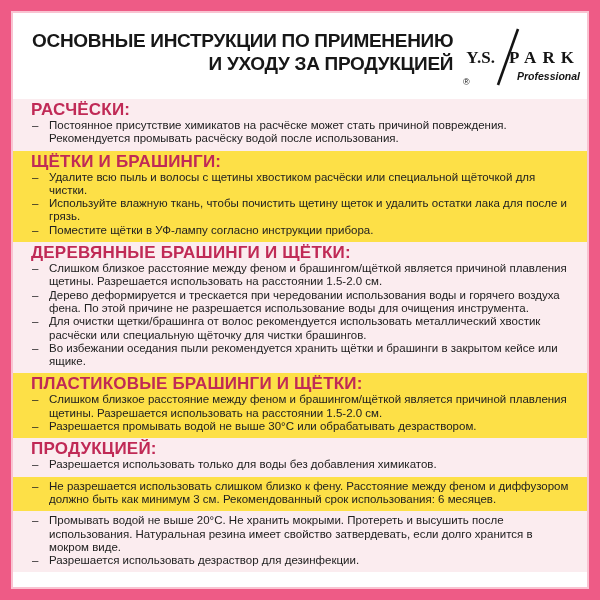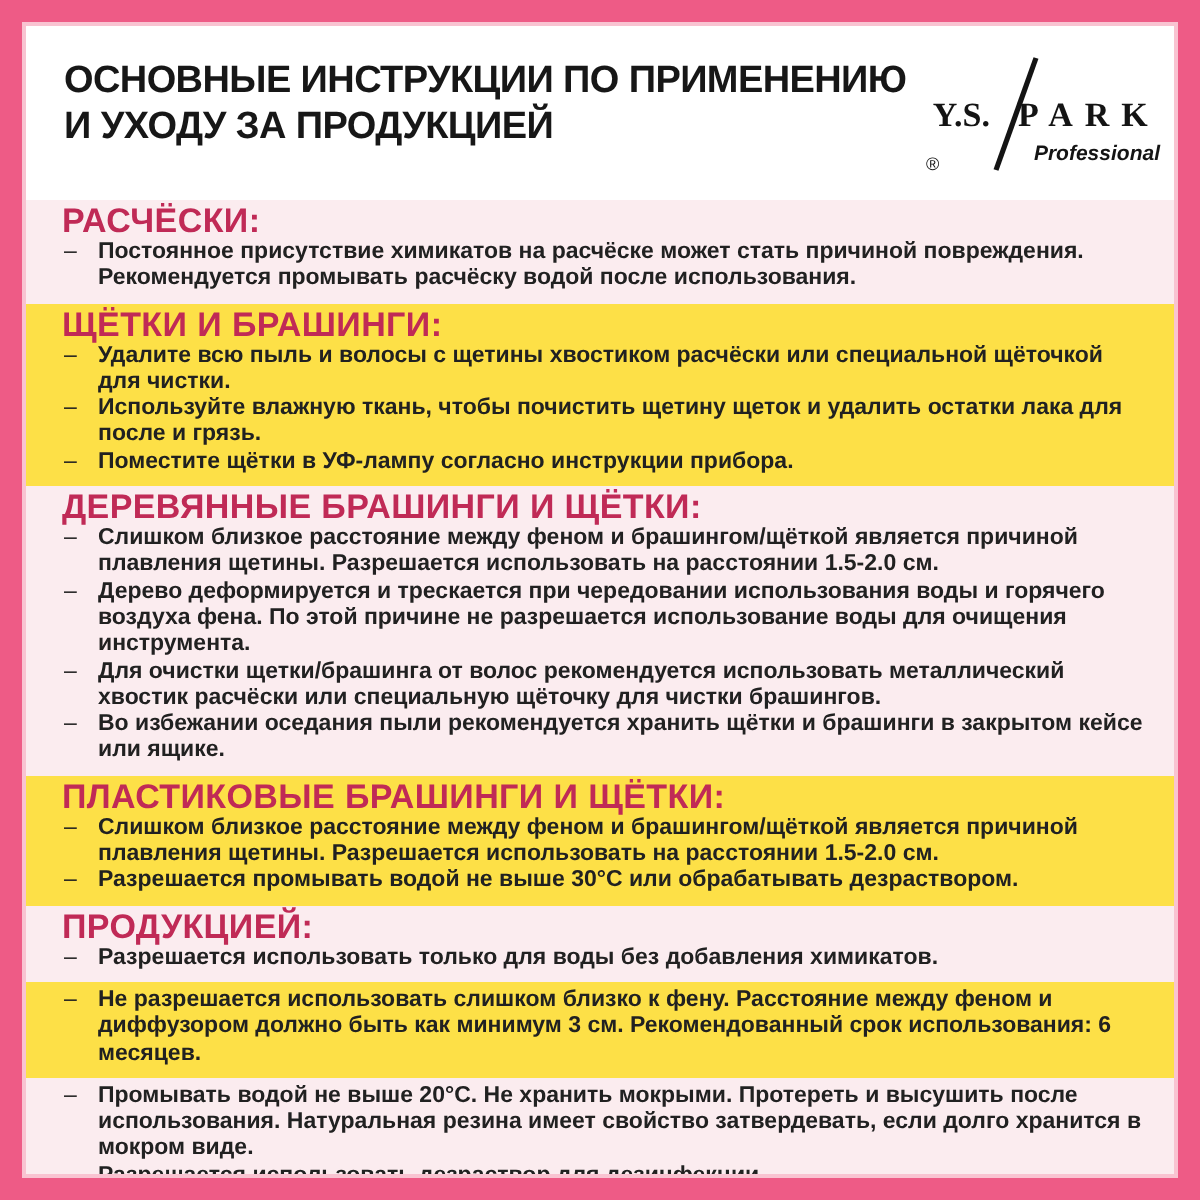--- a/index.html
+++ b/index.html
@@ -2,38 +2,38 @@
 <html><head>
 <meta charset="utf-8">
 <style>
   html,body{margin:0;padding:0;width:600px;height:600px;overflow:hidden;
             font-family:"Liberation Sans",sans-serif;}
   .frame{box-sizing:border-box;width:600px;height:600px;
          border:11px solid #ee5b86;background:#fff;}
   .inner{box-sizing:border-box;width:100%;height:100%;
          border:2px solid #f9c3d1;overflow:hidden;background:#fff;}
   .header{display:flex;justify-content:space-between;align-items:flex-start;
-          background:#fff;padding:13px 10px 7px 19px;}
+          background:#fff;padding:13px 10px 7px 19px;text-align:right;}
   .title{color:#171717;font-weight:bold;font-size:19px;line-height:23px;
          letter-spacing:-0.3px;padding-top:3px;}
   .title div{white-space:nowrap;}
   .logo-box{flex:none;margin-top:2px;}
   .lg-ys,.lg-park{font-family:"Liberation Serif",serif;font-weight:bold;
          font-size:17px;fill:#141414;}
   .lg-park{letter-spacing:6px;}
   .lg-prof{font-family:"Liberation Sans",sans-serif;font-weight:bold;
          font-style:italic;font-size:10.5px;fill:#141414;}
   .lg-reg{font-family:"Liberation Sans",sans-serif;font-size:9px;fill:#141414;}
   section.band{padding:3px 14px 5px 18px;background:#fde047;}
   section.pink{background:#fbecef;}
   h2{margin:0 0 1px 0;font-size:17px;line-height:16px;font-weight:bold;
      color:#c02a56;letter-spacing:0.2px;}
   .bullet{display:flex;font-size:11.5px;line-height:13.3px;color:#212121;}
   .dash{flex:none;width:17px;padding-left:1px;}
-  .btext{flex:1;font-weight:bold;}
+  .btext{flex:1;}
 </style>
 </head>
 <body>
 
 <div class="frame">
   <div class="inner">
 
     <div class="header">
       <div class="title">
         <div>ОСНОВНЫЕ ИНСТРУКЦИИ ПО ПРИМЕНЕНИЮ</div>

